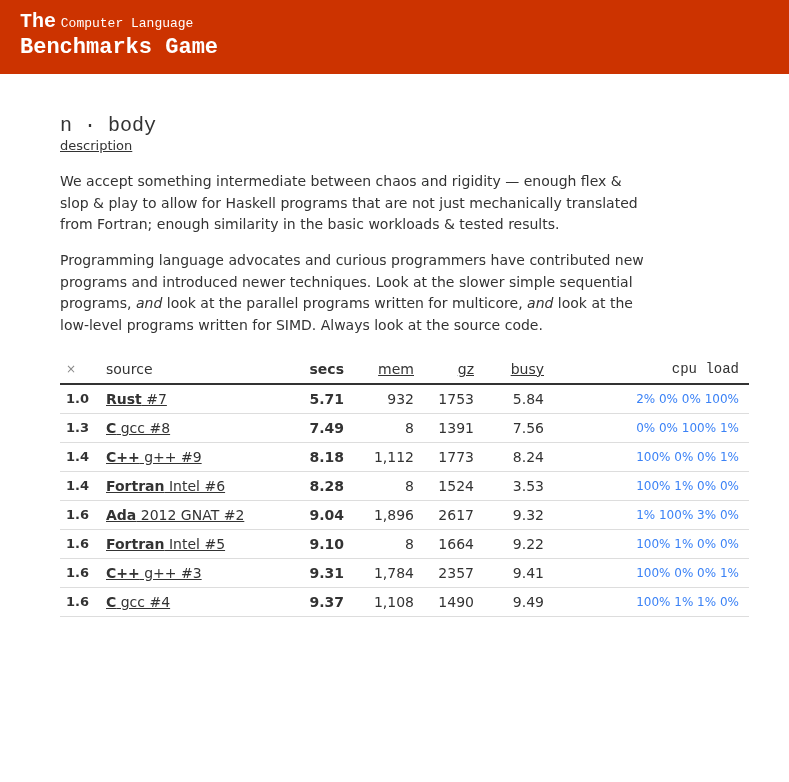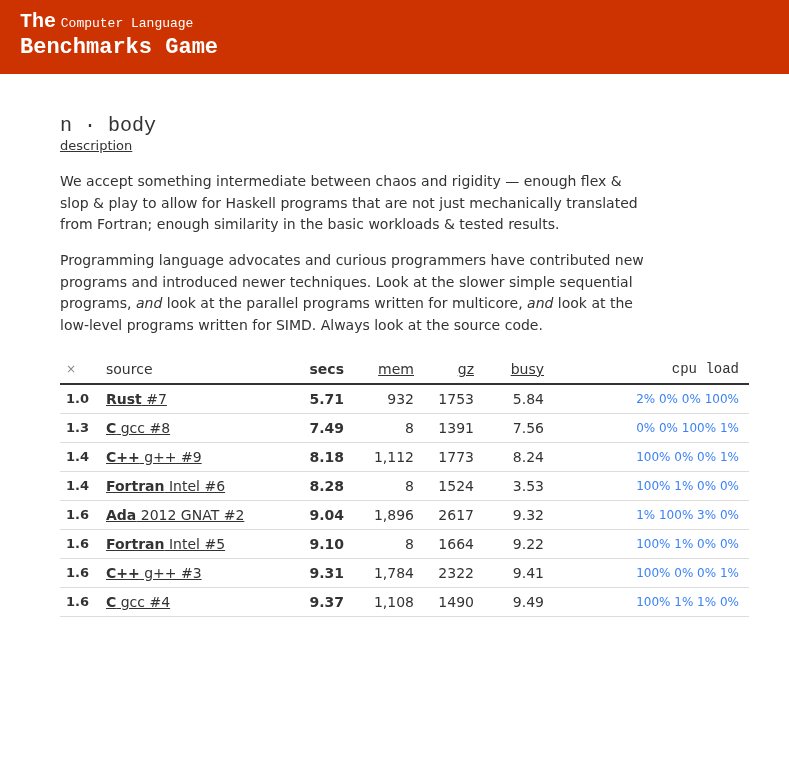--- a/index.html
+++ b/index.html
@@ -274,21 +274,21 @@
             <td>8</td>
             <td>1664</td>
             <td>9.22</td>
             <td class="col-cpuload">100% 1% 0% 0%</td>
           </tr>
           <tr>
             <td class="col-x">1.6</td>
             <td class="col-source"><a class="row-link"><span class="lang-bold">C++</span> g++ #3</a></td>
             <td class="col-secs">9.31</td>
             <td>1,784</td>
-            <td>2322</td>
+            <td>2357</td>
             <td>9.41</td>
             <td class="col-cpuload">100% 0% 0% 1%</td>
           </tr>
           <tr>
             <td class="col-x">1.6</td>
             <td class="col-source"><a class="row-link"><span class="lang-bold">C</span> gcc #4</a></td>
             <td class="col-secs">9.37</td>
             <td>1,108</td>
             <td>1490</td>
             <td>9.49</td>

